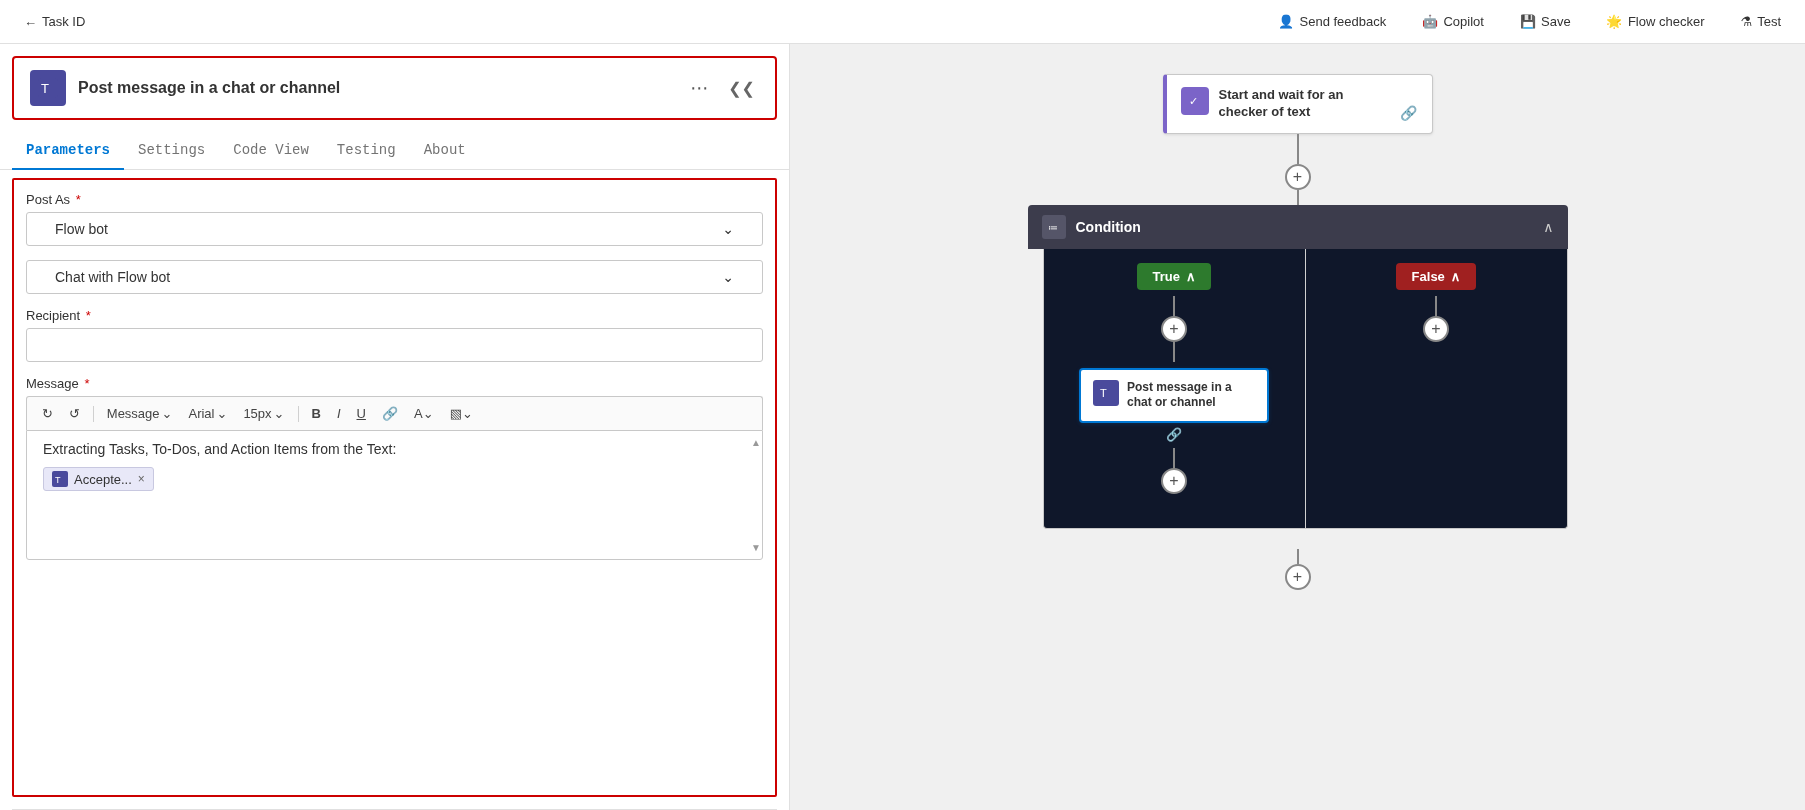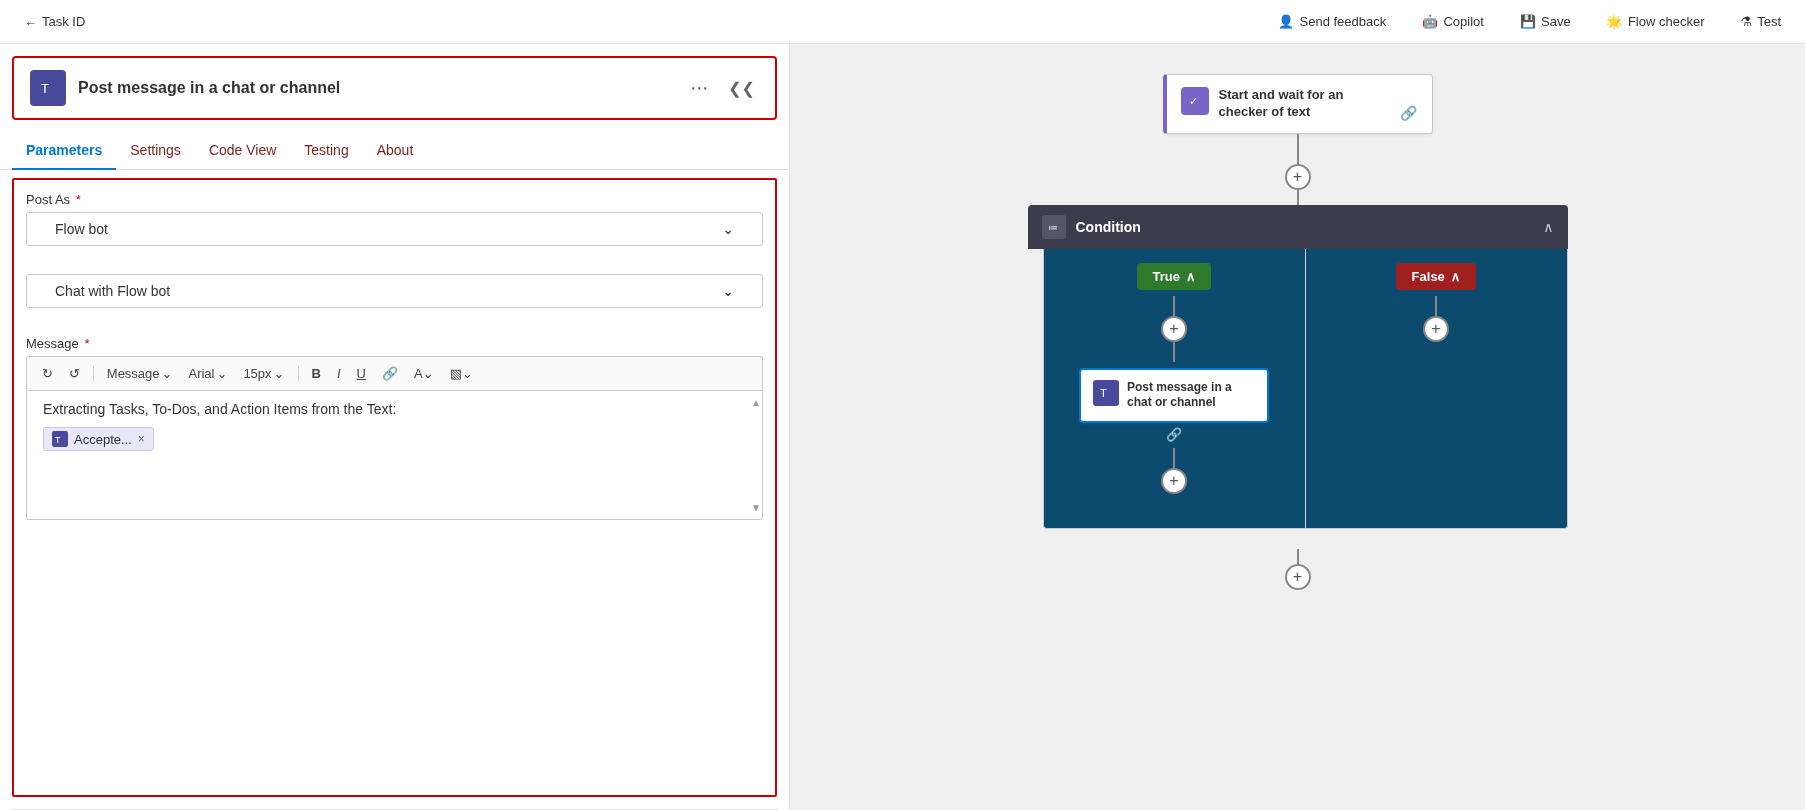--- a/index.html
+++ b/index.html
@@ -116,25 +116,26 @@
     }
 
     
     .tabs {
       display: flex;
       align-items: flex-end;
       padding: 0 12px;
       border-bottom: 1px solid #e0e0e0;
       margin-top: 12px;
       gap: 0;
+      font-family: Liberation Mono, monospace;
     }
     .tab {
       padding: 10px 14px;
       cursor: pointer;
-      color: #7f1d1d;
+      color: #737373;
       font-size: 14px;
       border-bottom: 2px solid transparent;
       margin-bottom: -1px;
     }
     .tab.active {
       color: #0078d4;
       border-bottom: 2px solid #0078d4;
       font-weight: 600;
     }
 
@@ -142,21 +143,21 @@
     .form-body {
       flex: 1;
       overflow-y: auto;
       padding: 12px;
       border: 2px solid #cc0000;
       margin: 8px 12px 12px 12px;
       border-radius: 2px;
     }
 
     .field-group {
-      margin-bottom: 28px;
+      margin-bottom: 14px;
     }
     .field-label {
       font-size: 13px;
       color: #333;
       margin-bottom: 5px;
     }
     .required {
       color: #cc0000;
       margin-left: 2px;
     }
@@ -409,21 +410,21 @@
     }
     .condition-chevron {
       color: #ccc;
       font-size: 14px;
       cursor: pointer;
     }
     .condition-body {
       display: flex;
       border: 1px solid #c8c8c8;
       border-top: none;
-      background: #0c4a6e;
+      background: #0f172a;
       border-radius: 0 0 4px 4px;
       min-height: 280px;
       margin-left: 15px;
     }
     .branch {
       flex: 1;
       display: flex;
       flex-direction: column;
       align-items: center;
       padding: 14px 10px;
@@ -597,20 +598,27 @@
         </div>
       </div>
 
       <div class="field-group">
         <div class="select-field">
           <span>Chat with Flow bot</span>
           <span>⌄</span>
         </div>
       </div>
 
+      <div class="field-group">
+        <div class="field-label">
+          <span>Recipient</span>
+          <span class="required">*</span>
+        </div>
+        <input class="text-input" type="text" value="" style="">
+      </div>
 
       <div class="field-group">
         <div class="field-label">
           <span>Message</span>
           <span class="required">*</span>
         </div>
 
         <div class="rte-toolbar">
           <button class="rte-btn">
             <span>↻</span>

